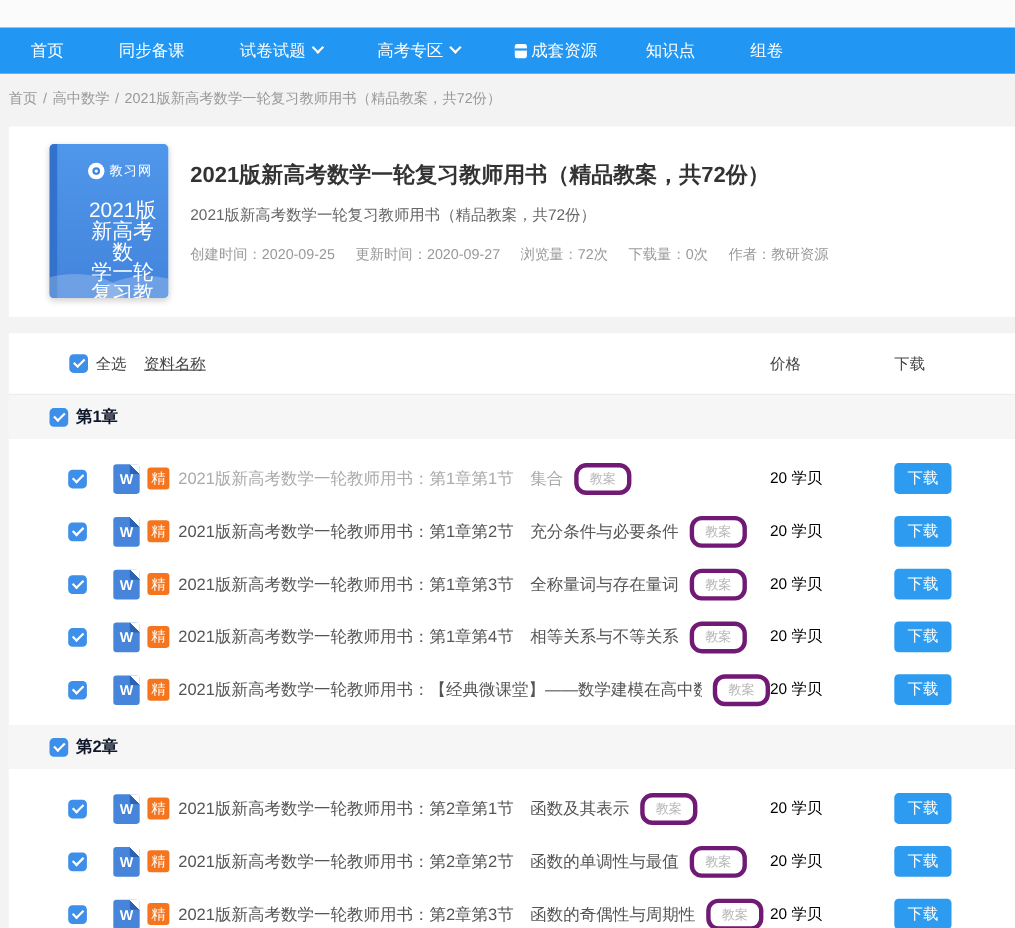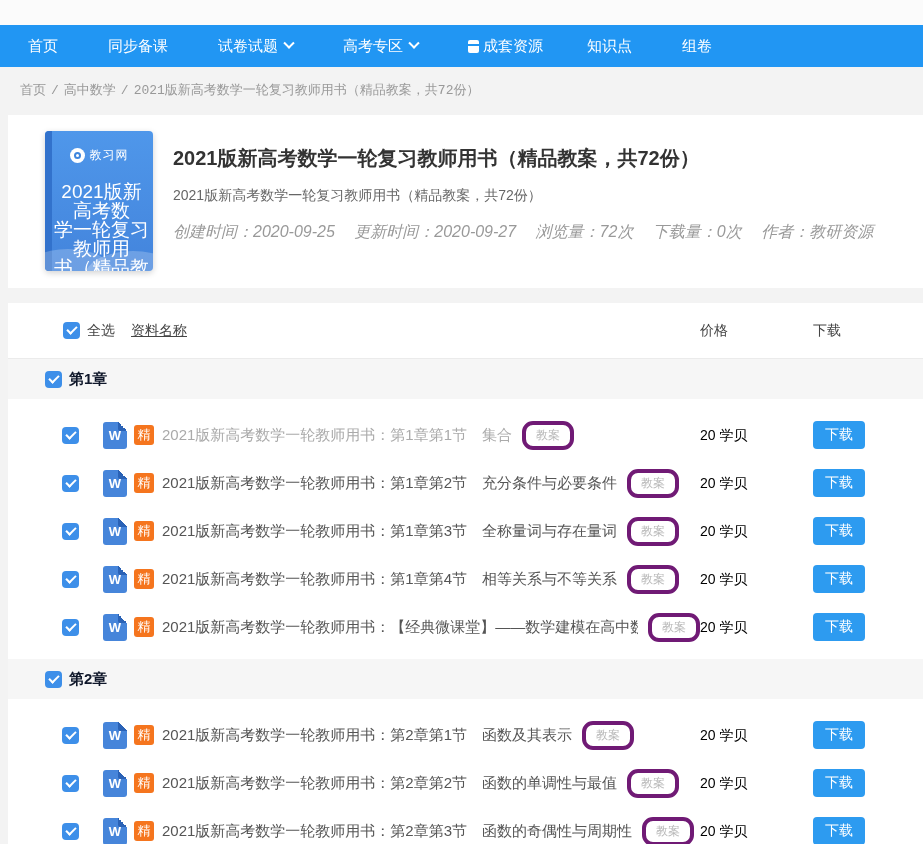--- a/index.html
+++ b/index.html
@@ -10,40 +10,40 @@
   .top-strip { height:25px; background:#fbfbfb; }
 
   
   .navbar { height:42px; background:#2196f3; display:flex; align-items:center; padding-left:28px; }
   .nav-item { display:flex; align-items:center; gap:7px; color:#fff; font-size:15px; margin-right:50px; cursor:pointer; white-space:nowrap; }
   .chev { width:8px; height:8px; border-right:2px solid #fff; border-bottom:2px solid #fff; transform:rotate(45deg) translate(-2px,-2px); display:inline-block; }
   .package-icon { width:11px; height:13px; background:#fff; border-radius:2px; display:inline-block; position:relative; }
   .package-icon::after { content:""; position:absolute; left:0; right:0; top:4px; height:2px; background:#2196f3; }
 
   
-  .breadcrumb { padding:14px 0 0 20px; font-size:13px; color:#999;font-family:Liberation Mono, monospace; }
+  .breadcrumb { padding:14px 0 0 8px; font-size:13px; color:#999; }
   .breadcrumb a { color:#999; text-decoration:none; }
   .crumb-sep { margin:0 5px; }
 
   
   .detail-card { margin-left:8px; margin-top:16px; background:#fff; height:173px; display:flex; padding-left:37px; }
-  .cover { width:108px; height:140px; margin-top:16px; border-radius:4px; background:linear-gradient(180deg,#4f97ea 0%,#4384dc 100%); position:relative; overflow:hidden; flex-shrink:0; box-shadow:0 2px 6px rgba(0,0,0,.18); }
+  .cover { width:108px; height:140px; margin-top:16px; border-radius:4px; background:linear-gradient(180deg,#4f97ea 0%,#4384dc 100%); position:relative; overflow:hidden; flex-shrink:0; box-shadow:0 2px 6px rgba(0,0,0,.18);padding-left:20px; }
   .cover::before { content:""; position:absolute; left:0; top:0; bottom:0; width:7px; background:#3272cc; }
   .cover-logo { display:flex; align-items:center; justify-content:center; gap:5px; margin-top:16px; }
   .logo-circle { width:15px; height:15px; background:#fff; border-radius:50%; position:relative; }
   .logo-circle::after { content:""; position:absolute; left:4px; top:4px; width:7px; height:7px; border:2px solid #3f86de; border-radius:50%; box-sizing:border-box; }
   .cover-brand { color:#fff; font-size:12px; letter-spacing:1px; }
   .cover-title { margin-top:18px; text-align:center; color:#fff; font-size:19px; line-height:19px; padding:0 4px 0 9px; }
   .wave { position:absolute; background:rgba(255,255,255,.22); border-radius:50%; }
   .wave.w1 { width:90px; height:46px; left:-22px; bottom:-24px; }
   .wave.w2 { width:96px; height:50px; right:-28px; bottom:-30px; }
   .detail-info { padding:30px 0 0 20px; }
   .doc-title { font-size:20px; font-weight:bold; color:#333; }
   .doc-subtitle { margin-top:15px; font-size:14px; color:#666; }
-  .doc-meta { margin-top:17px; font-size:16px; color:#999;font-style:italic; }
+  .doc-meta { margin-top:17px; font-size:13px; color:#999; }
   .doc-meta span { margin-right:15px; }
 
   
   .list-card { margin-left:8px; margin-top:15px; background:#fff; min-height:560px; }
   .checkbox { width:17px; height:17px; background:#3d8fe9; border-radius:4px; position:relative; flex-shrink:0; cursor:pointer; display:inline-block; }
   .checkbox::after { content:""; position:absolute; left:4px; top:4px; width:8px; height:4px; border-left:2px solid #fff; border-bottom:2px solid #fff; transform:rotate(-45deg); }
   .list-header { height:56px; display:flex; align-items:center; padding-left:55px; border-bottom:1px solid #ebebeb; font-size:14px; color:#444; }
   .select-all-label { margin-left:7px; }
   .col-name-label { margin-left:16px;text-decoration:underline; }
   .flex-spacer { flex:1; }

